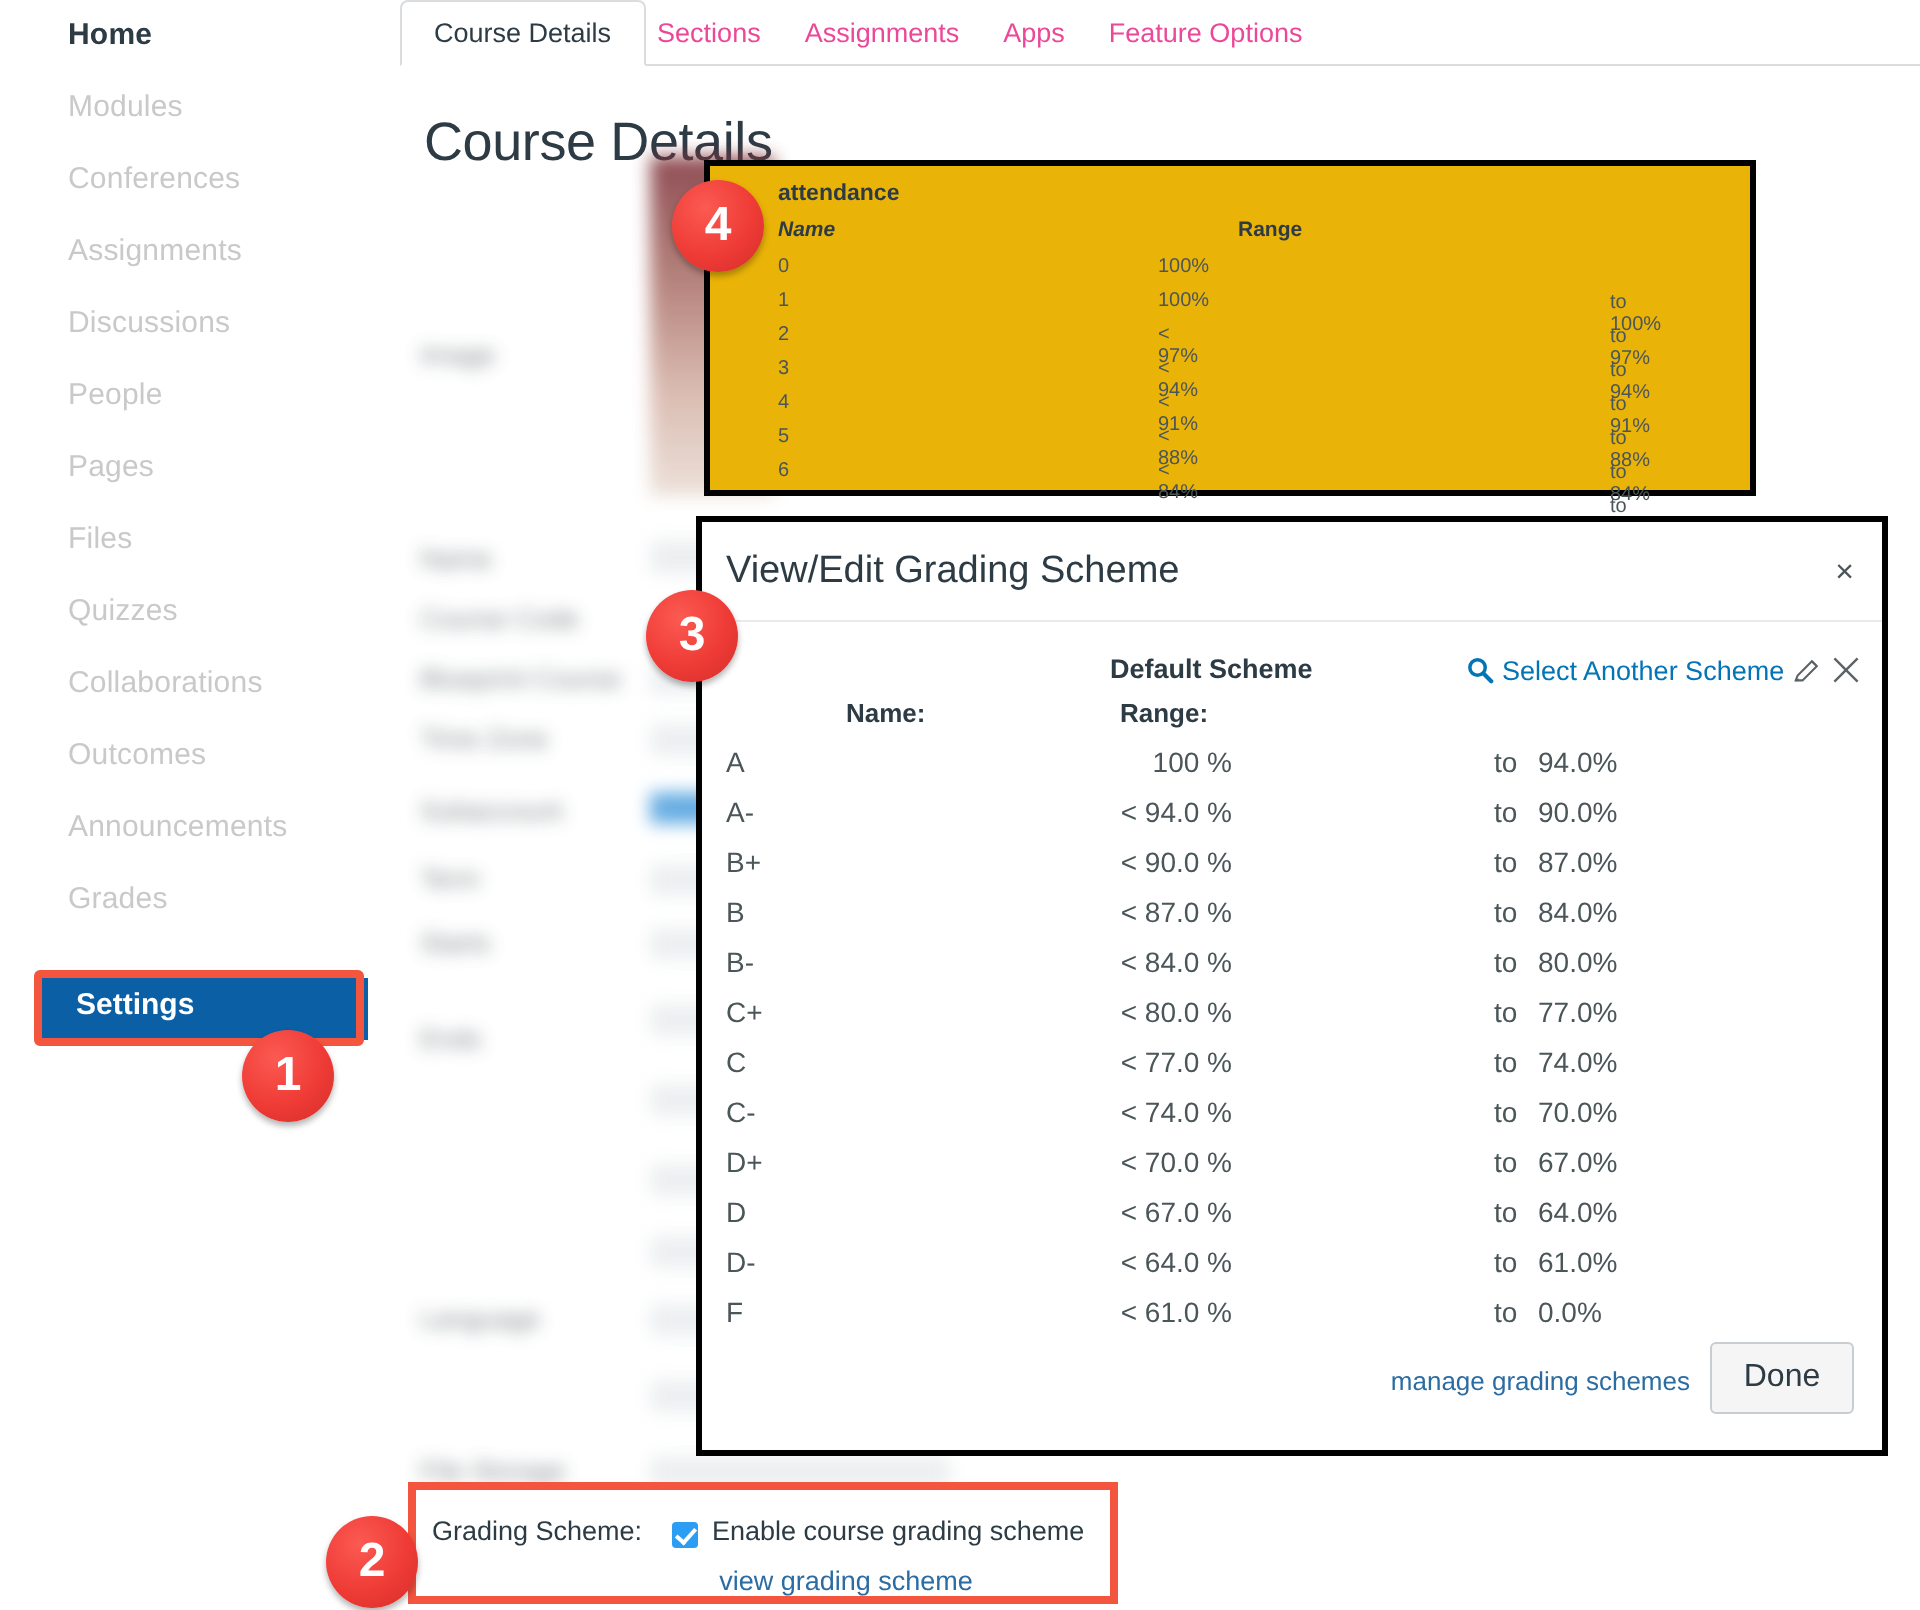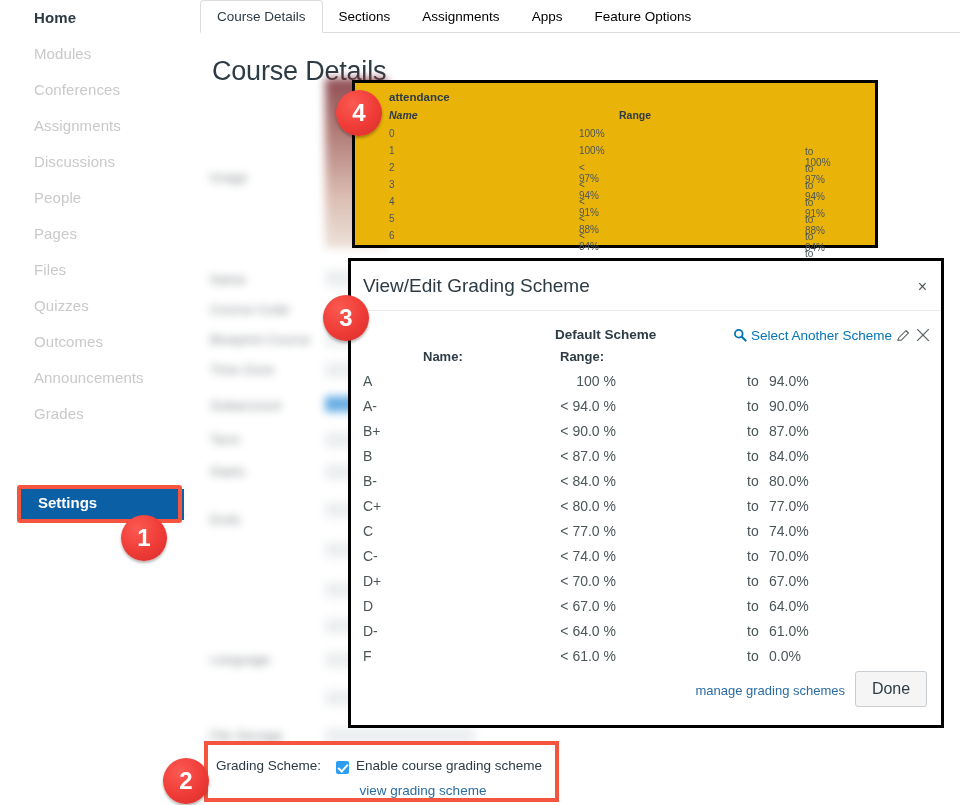--- a/index.html
+++ b/index.html
@@ -46,22 +46,22 @@
     white-space: nowrap;
   }
 
   
   .tabbar {
     position: absolute; left: 200px; top: 0; width: 760px; height: 33px;
     border-bottom: 1px solid #d9dde0;
   }
   .tabbar .tabs { display: flex; align-items: flex-start; height: 33px; }
   .tab {
-    font-size: 13.5px; padding: 9px 16px 8px 16px;
-    color: #000000; white-space: nowrap;
+    font-size: 13.5px; padding: 9px 16px 8px 6px;
+    color: #ec4899; white-space: nowrap;
   }
   .tab.selected {
     color: #2d3b45;
     background: #fff;
     border: 1px solid #d9dde0;
     border-bottom: 1px solid #fff;
     border-radius: 4px 4px 0 0;
     margin-bottom: -1px;
     padding: 8px 16px 8px 16px;
   }
@@ -218,20 +218,21 @@
   <div class="sidebar">
     <div class="nav-item active-home"><span>Home</span></div>
     <div class="nav-item"><span>Modules</span></div>
     <div class="nav-item"><span>Conferences</span></div>
     <div class="nav-item"><span>Assignments</span></div>
     <div class="nav-item"><span>Discussions</span></div>
     <div class="nav-item"><span>People</span></div>
     <div class="nav-item"><span>Pages</span></div>
     <div class="nav-item"><span>Files</span></div>
     <div class="nav-item"><span>Quizzes</span></div>
+    <div class="nav-item"><span>Collaborations</span></div>
     <div class="nav-item"><span>Outcomes</span></div>
     <div class="nav-item"><span>Announcements</span></div>
     <div class="nav-item"><span>Grades</span></div>
   </div>
 
   <div class="nav-settings-wrap">
     <div class="nav-settings-blue"></div>
     <div class="nav-settings-outline"></div>
     <div class="nav-settings-label">Settings</div>
   </div>

